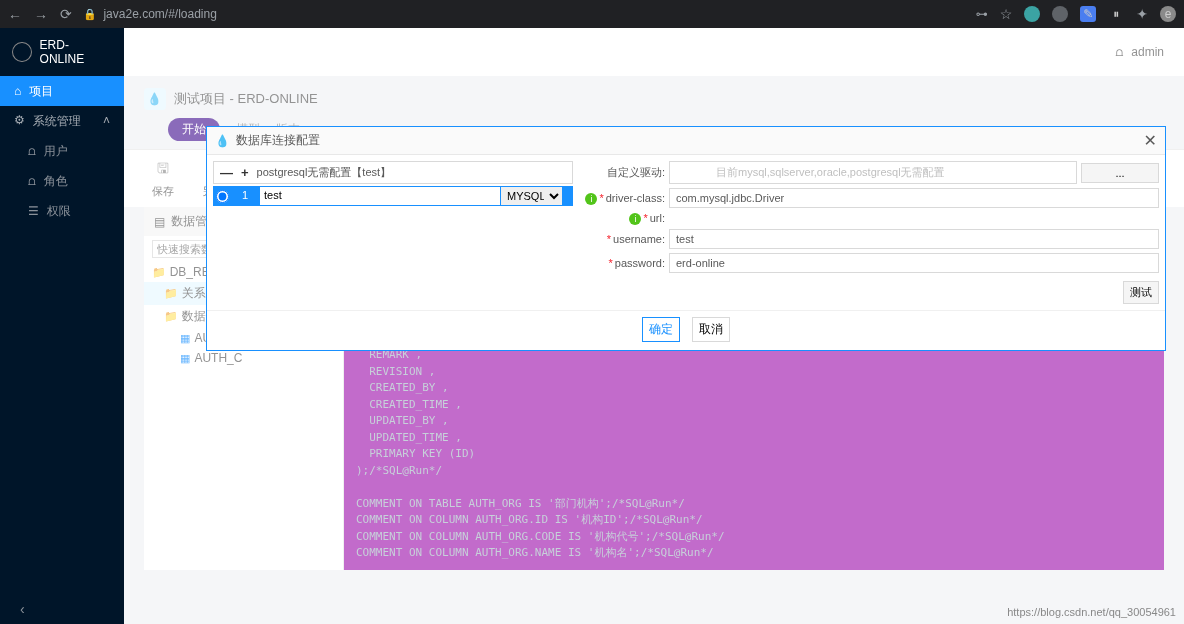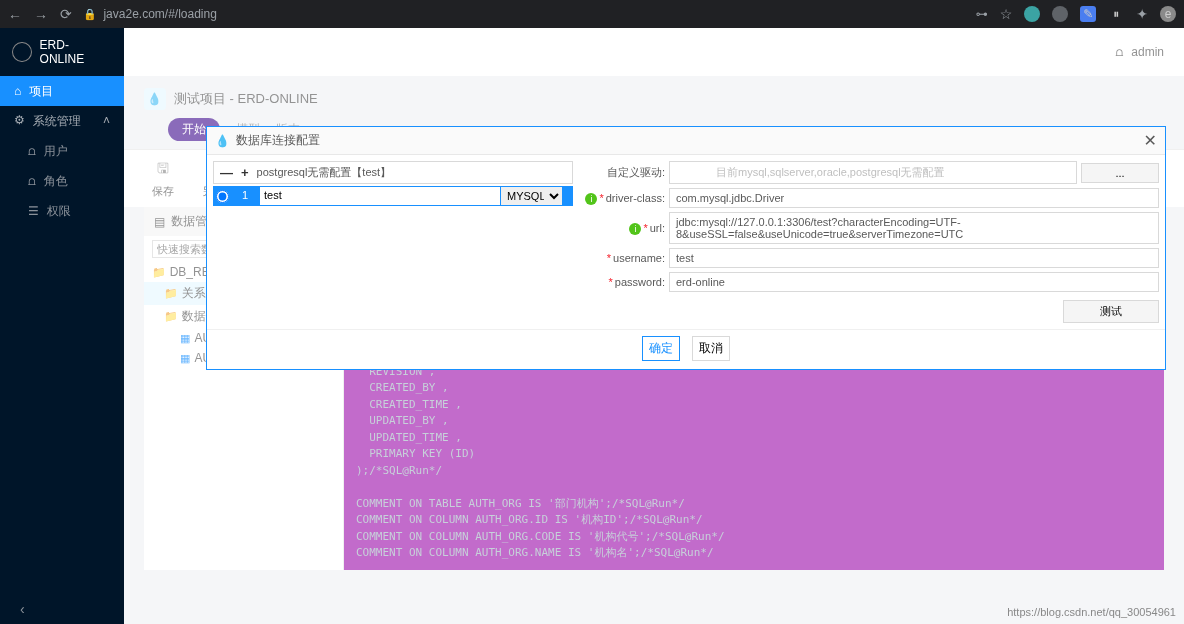--- a/index.html
+++ b/index.html
@@ -74,21 +74,21 @@
     .type-cell select { width: 100%; border: none; font-size: 11px; padding: 2px; outline: none;}
     .end-cell { width: 10px; background: #1890ff; }
     .form-row { display: flex; align-items: center; margin-bottom: 4px; gap: 4px; }
     .form-label { width: 86px; text-align: right; font-size: 11px; color: #595959; }
     .req { color: #f5222d; margin-right: 2px; }
     .info-ico { width: 12px; height: 12px; border-radius: 50%; background: #52c41a; color: #fff; font-size: 9px; display: inline-flex; align-items: center; justify-content: center; margin-right: 2px; }
     .form-input { flex: 1; border: 1px solid #d9d9d9; padding: 3px 6px; font-size: 11px; color: #595959; }
     .form-input.ph { color: #bfbfbf; padding-left: 46px; }
     .ellipsis-btn { width: 78px; border: 1px solid #d9d9d9; background: #f5f5f5; text-align: center; padding: 3px 0; font-size: 11px; cursor: pointer; }
     .test-btn-row { display: flex; justify-content: flex-end; margin-top: 8px; }
-    .test-btn { border: 1px solid #d9d9d9; background: #f5f5f5; padding: 3px 36px; font-size: 11px; cursor: pointer; }
+    .test-btn { border: 1px solid #d9d9d9; background: #f5f5f5; padding: 3px 6px; font-size: 11px; cursor: pointer; }
     
     .dlg-footer { display: flex; justify-content: center; gap: 12px; padding: 6px 0 8px; border-top: 1px solid #f0f0f0; }
     .dlg-btn { border: 1px solid #d9d9d9; background: #fff; padding: 3px 6px; font-size: 12px; cursor: pointer; }
     .dlg-btn.primary { border-color: #1890ff; color: #1890ff; }
     
     .watermark { position: absolute; bottom: 6px; right: 8px; font-size: 11px; color: #888; z-index: 30; }
   </style>
 </head>
 <body>
 
@@ -259,21 +259,20 @@
         <span class="form-label">自定义驱动:</span>
         <span class="form-input ph">目前mysql,sqlserver,oracle,postgresql无需配置</span>
         <span class="ellipsis-btn">...</span>
       </div>
       <div class="form-row">
         <span class="form-label"><span class="info-ico">i</span><span class="req">*</span><span>driver-class:</span></span>
         <span class="form-input">com.mysql.jdbc.Driver</span>
       </div>
       <div class="form-row">
         <span class="form-label"><span class="info-ico">i</span><span class="req">*</span><span>url:</span></span>
-        <span class="form-input">jdbc:mysql://127.0.0.1:3306/test?characterEncoding=UTF-8&amp;useSSL=false&amp;useUnicode=true&amp;serverTimezone=UTC</span>
       </div>
       <div class="form-row">
         <span class="form-label"><span class="req">*</span><span>username:</span></span>
         <span class="form-input">test</span>
       </div>
       <div class="form-row">
         <span class="form-label"><span class="req">*</span><span>password:</span></span>
         <span class="form-input">erd-online</span>
       </div>
       <div class="test-btn-row">

